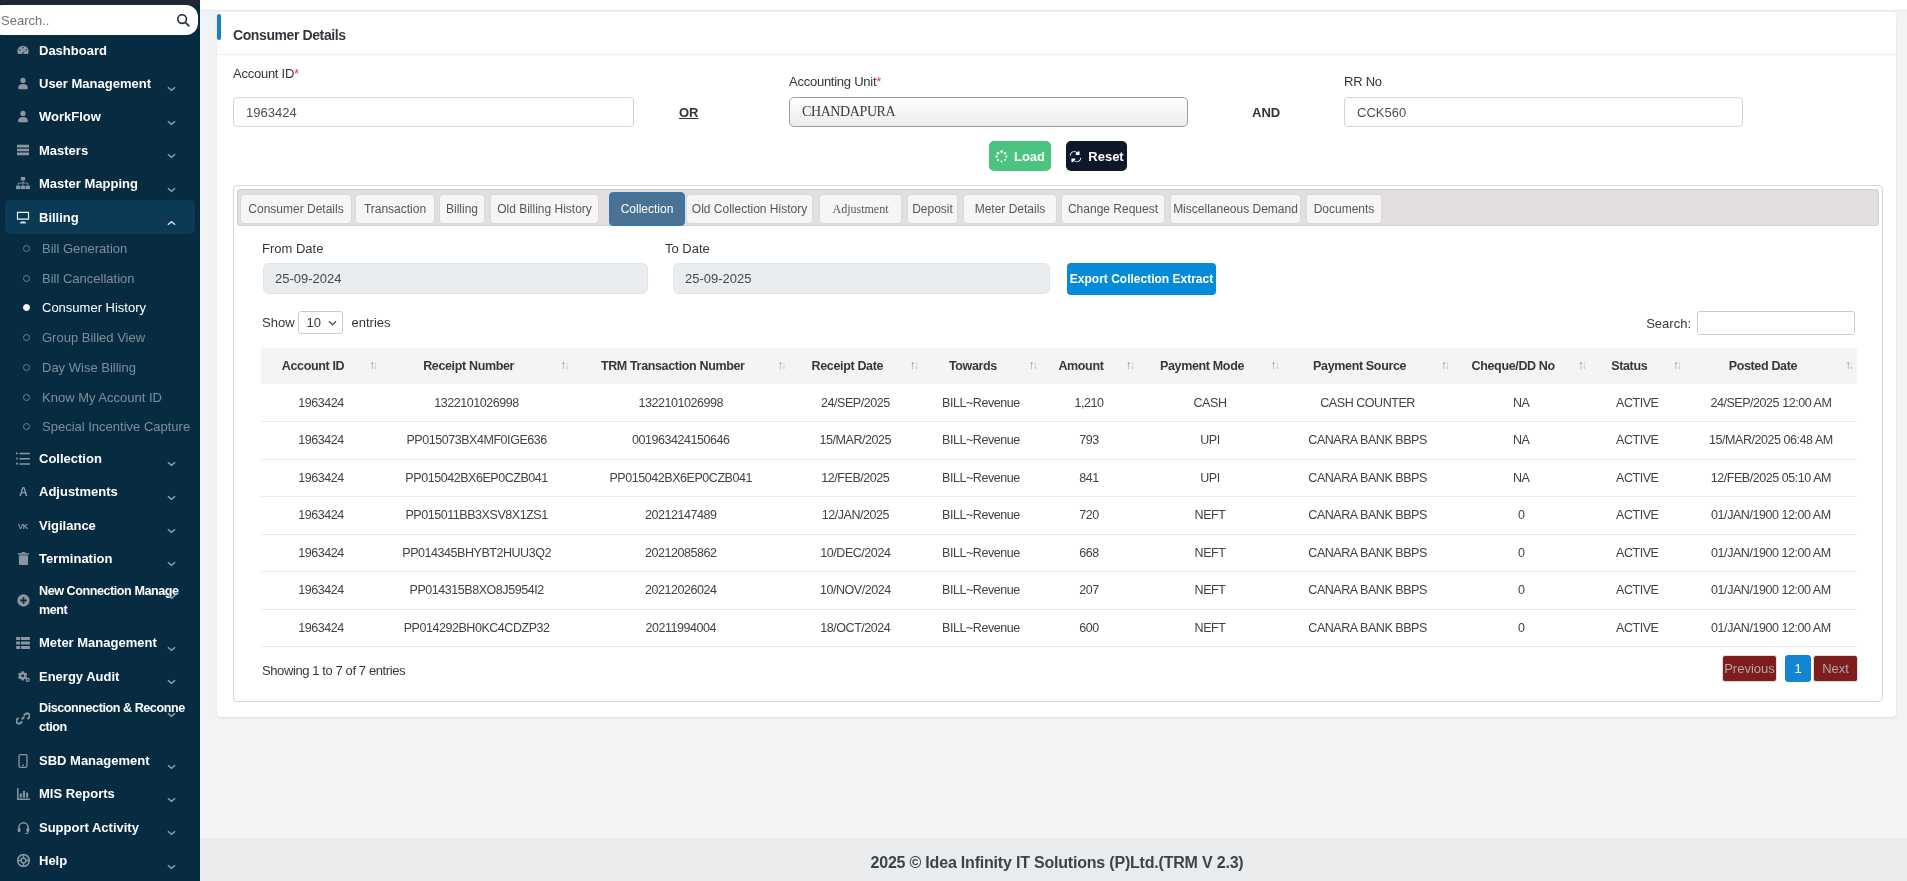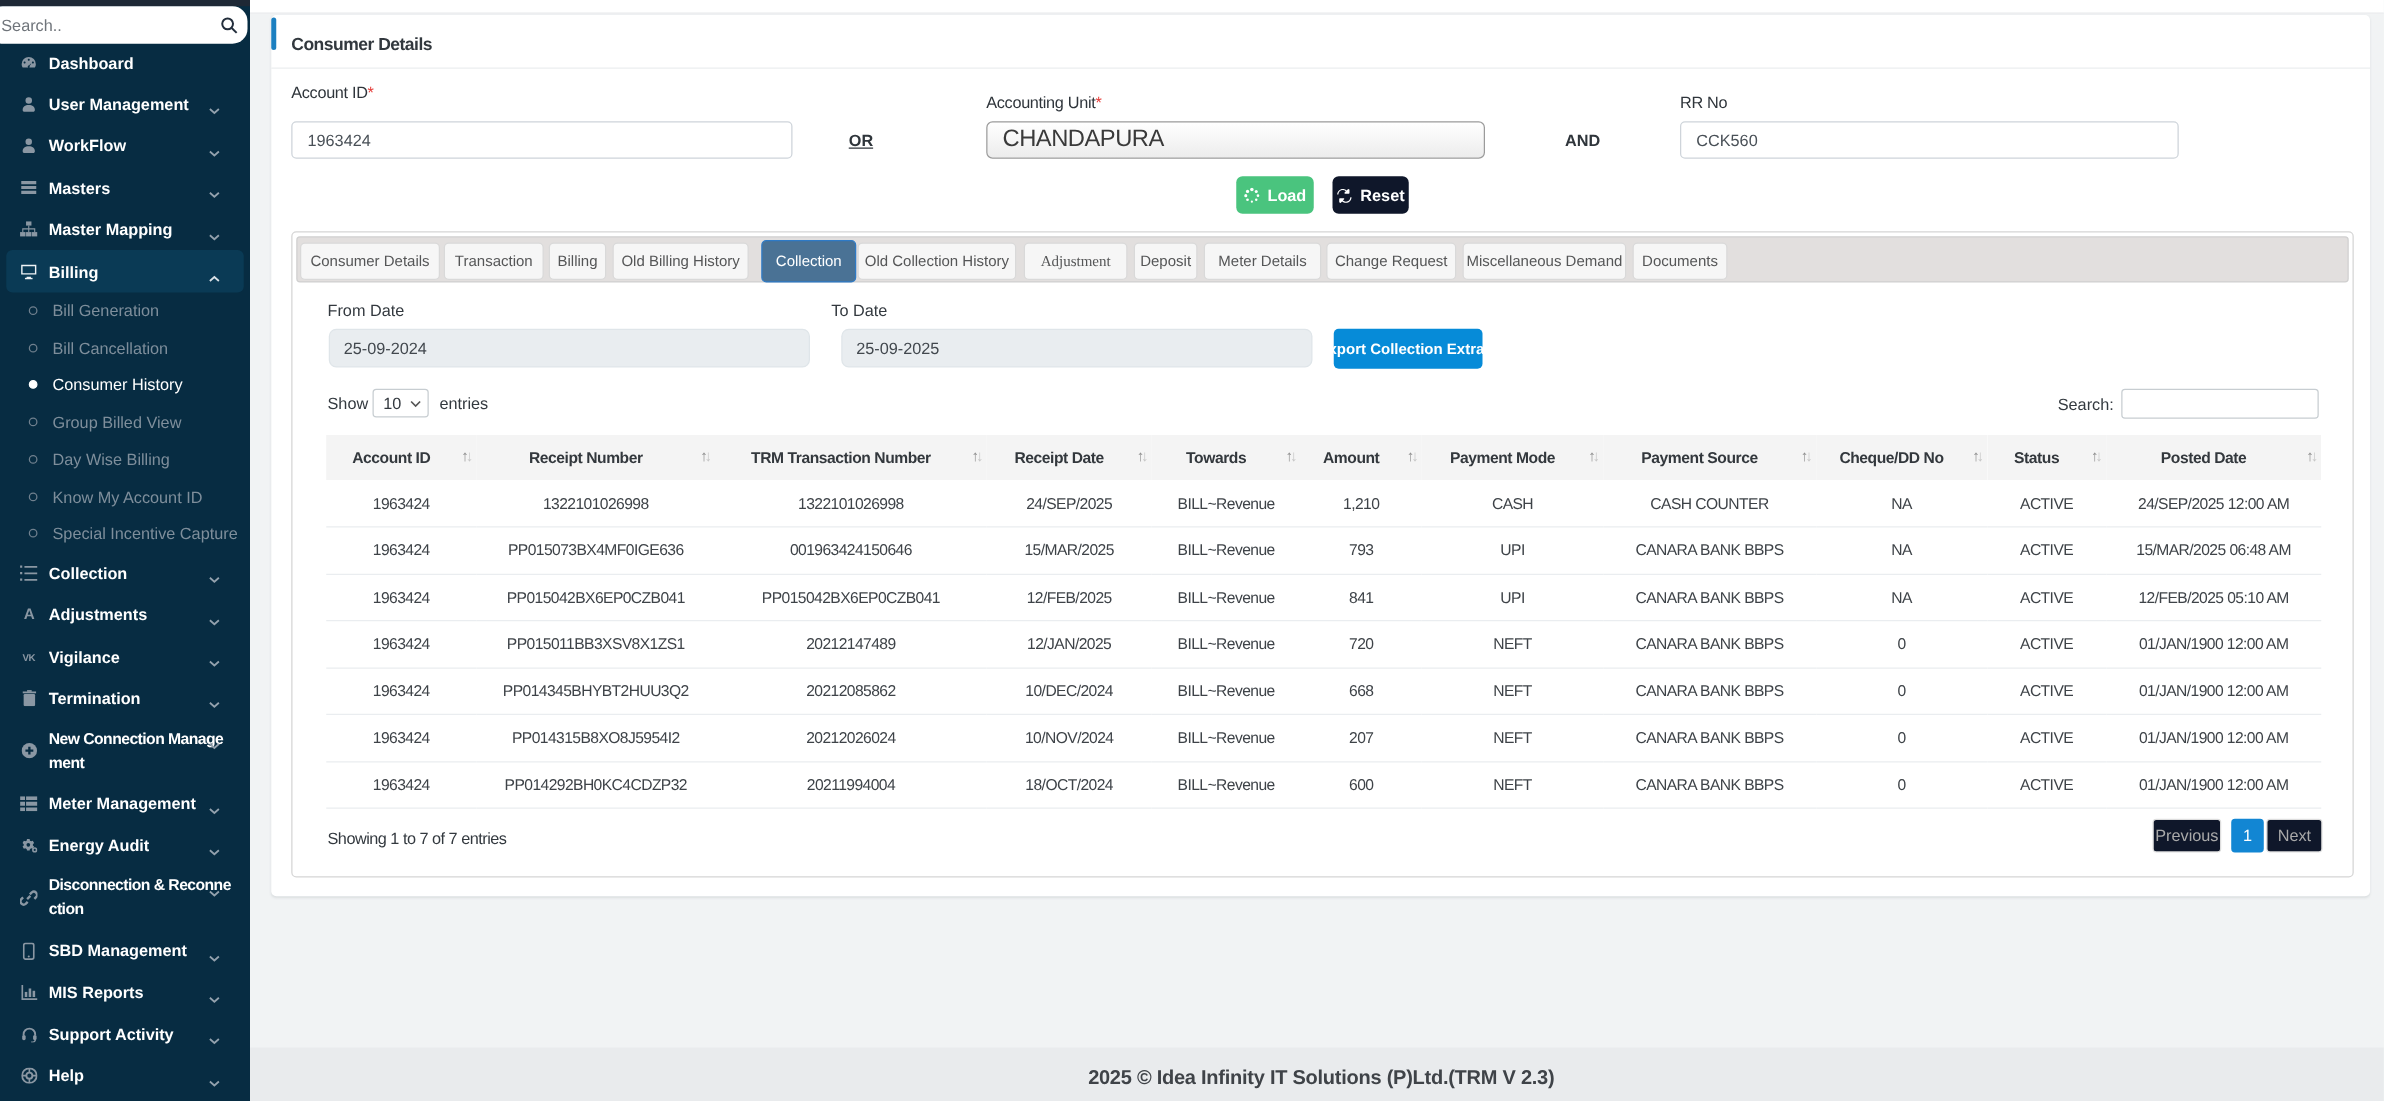--- a/index.html
+++ b/index.html
@@ -29,47 +29,47 @@
 
 #topbar { position:absolute; left:200px; top:0; width:1707px; height:11px; background:#ffffff; border-bottom:1px solid #e7e9eb; z-index:1; }
 #card { position:absolute; left:217px; top:12px; width:1679px; height:705px; background:#ffffff; border-radius:4px; box-shadow:0 1px 2px rgba(60,70,80,.12); }
 #cardhead { position:absolute; left:0; top:0; width:100%; height:43px; border-bottom:1px solid #eceef0; }
 #bluebar { position:absolute; left:0; top:2px; width:4px; height:26px; background:#1b7fc0; border-radius:2px; }
 #cardtitle { position:absolute; left:16px; top:15px; font-size:14px; letter-spacing:-0.4px; font-weight:bold; color:#32383e; }
 .flabel { position:absolute; font-size:13px; letter-spacing:-0.25px; color:#2f353b; }
 .flabel em { color:#e53935; font-style:normal; }
 .finput { position:absolute; height:30px; border:1px solid #ced4da; border-radius:4px; background:#fff; font-size:13px; color:#495057; display:flex; align-items:center; padding-left:12px; }
 .conj { position:absolute; font-size:13px; color:#2f353b; font-weight:bold; }
-#acctunit { background:linear-gradient(#ffffff, #ececec); border:1px solid #9b9b9b; border-radius:5px; color:#3a3a3a; font-size:19px; letter-spacing:-0.4px; }
+#acctunit { background:linear-gradient(#ffffff, #ececec); border:1px solid #9b9b9b; border-radius:5px; color:#3a3a3a; font-size:14px; letter-spacing:-0.4px;font-family:Liberation Serif, serif; }
 .btn { position:absolute; height:30px; border-radius:5px; color:#fff; font-size:13px; font-weight:bold; display:flex; align-items:center; justify-content:center; }
 #btnload { left:772px; top:129px; width:62px; background:#4ac47e; }
 #btnreset { left:849px; top:129px; width:61px; background:#0f172a; }
 .btn svg { margin-right:6px; }
 
 #panel { position:absolute; left:16px; top:173px; width:1650px; height:517px; border:1px solid #d5d5d5; border-radius:4px; background:#fff; }
 #tabnav { position:absolute; left:3px; top:3px; width:1642px; height:37px; background:#e2dfde; border:1px solid #cfcfcf; border-radius:3px; }
 .tab { position:absolute; top:4px; height:30px; background:#f6f6f6; border:1px solid #d9d9d9; border-radius:4px; font-size:12px; color:#555657; display:flex; align-items:center; justify-content:center; white-space:nowrap; }
 .tab.active { top:2px; height:34px; background:#4a7295; border:1px solid #2e7ac6; color:#ffffff; z-index:2; }
 .dlabel { position:absolute; font-size:13px; color:#33393f; }
 .dinput { position:absolute; height:31px; background:#e9edf0; border:1px solid #dfe5e9; border-radius:6px; font-size:13px; color:#42484e; display:flex; align-items:center; padding-left:11px; }
-#exportbtn { position:absolute; left:833px; top:77px; width:119px; height:32px; background:#068bd8; border-radius:4px; color:#fff; font-size:12px; font-weight:bold; display:flex; align-items:center; justify-content:center; white-space:nowrap; }
+#exportbtn { position:absolute; left:833px; top:77px; width:149px; height:32px; background:#068bd8; border-radius:4px; color:#fff; font-size:12px; font-weight:bold; display:flex; align-items:center; justify-content:center; white-space:nowrap; }
 #showrow { position:absolute; left:28px; top:125px; height:23px; font-size:13px; color:#33393f; display:flex; align-items:center; }
 #showsel { width:45px; height:23px; border:1px solid #c7cdd1; border-radius:3px; margin:0 9px 0 3px; font-size:13px; color:#33393f; display:flex; align-items:center; padding-left:8px; position:relative; }
 #showsel svg { position:absolute; right:5px; top:8px; }
 #searchrow { position:absolute; right:27px; top:125px; height:24px; font-size:13px; color:#33393f; display:flex; align-items:center; }
 #searchbox { width:158px; height:24px; border:1px solid #c7cdd1; border-radius:3px; margin-left:6px; }
 
 #dtable { position:absolute; left:27px; top:162px; width:1596px; border-collapse:collapse; table-layout:fixed; }
 #dtable th { height:36px; background:#f4f4f4; font-size:12.5px; letter-spacing:-0.35px; font-weight:bold; color:#33383d; position:relative; padding-right:16px; }
 #dtable th .sort { position:absolute; right:5px; top:10px; font-size:12px; letter-spacing:-2.5px; font-weight:normal; }
 #dtable th .sort em { font-style:normal; color:#909090; }
 #dtable th .sort b { font-weight:normal; color:#c6c6c6; }
 #dtable td { height:37.5px; font-size:12.5px; letter-spacing:-0.45px; color:#3e4348; text-align:center; border-bottom:1px solid #eaedf0; padding:0; }
 #showing { position:absolute; left:28px; top:477px; font-size:13px; letter-spacing:-0.4px; color:#33393f; }
-.pgbtn { position:absolute; top:469px; height:27px; border:1px solid #dddddd; background:#0f172a; color:#a9a9a9; font-size:13px; display:flex; align-items:center; justify-content:center; border-radius:3px; }
+.pgbtn { position:absolute; top:469px; height:27px; border:1px solid #dddddd; background:#7f1d1d; color:#a9a9a9; font-size:13px; display:flex; align-items:center; justify-content:center; border-radius:3px; }
 #pgprev { left:1488px; width:55px; }
 #pg1 { left:1551px; width:26px; background:#1286d3; border-color:#1286d3; color:#fff; }
 #pgnext { left:1579px; width:45px; }
 
 #footer { position:absolute; left:200px; top:838px; width:1707px; height:43px; background:#e9ebed; }
 #footer div { text-align:center; font-size:16px; letter-spacing:-0.2px; font-weight:bold; color:#3f4348; margin-top:16px; padding-left:7px; }
 </style>
 </head>
 <body>
 <div id="topbar"></div>

